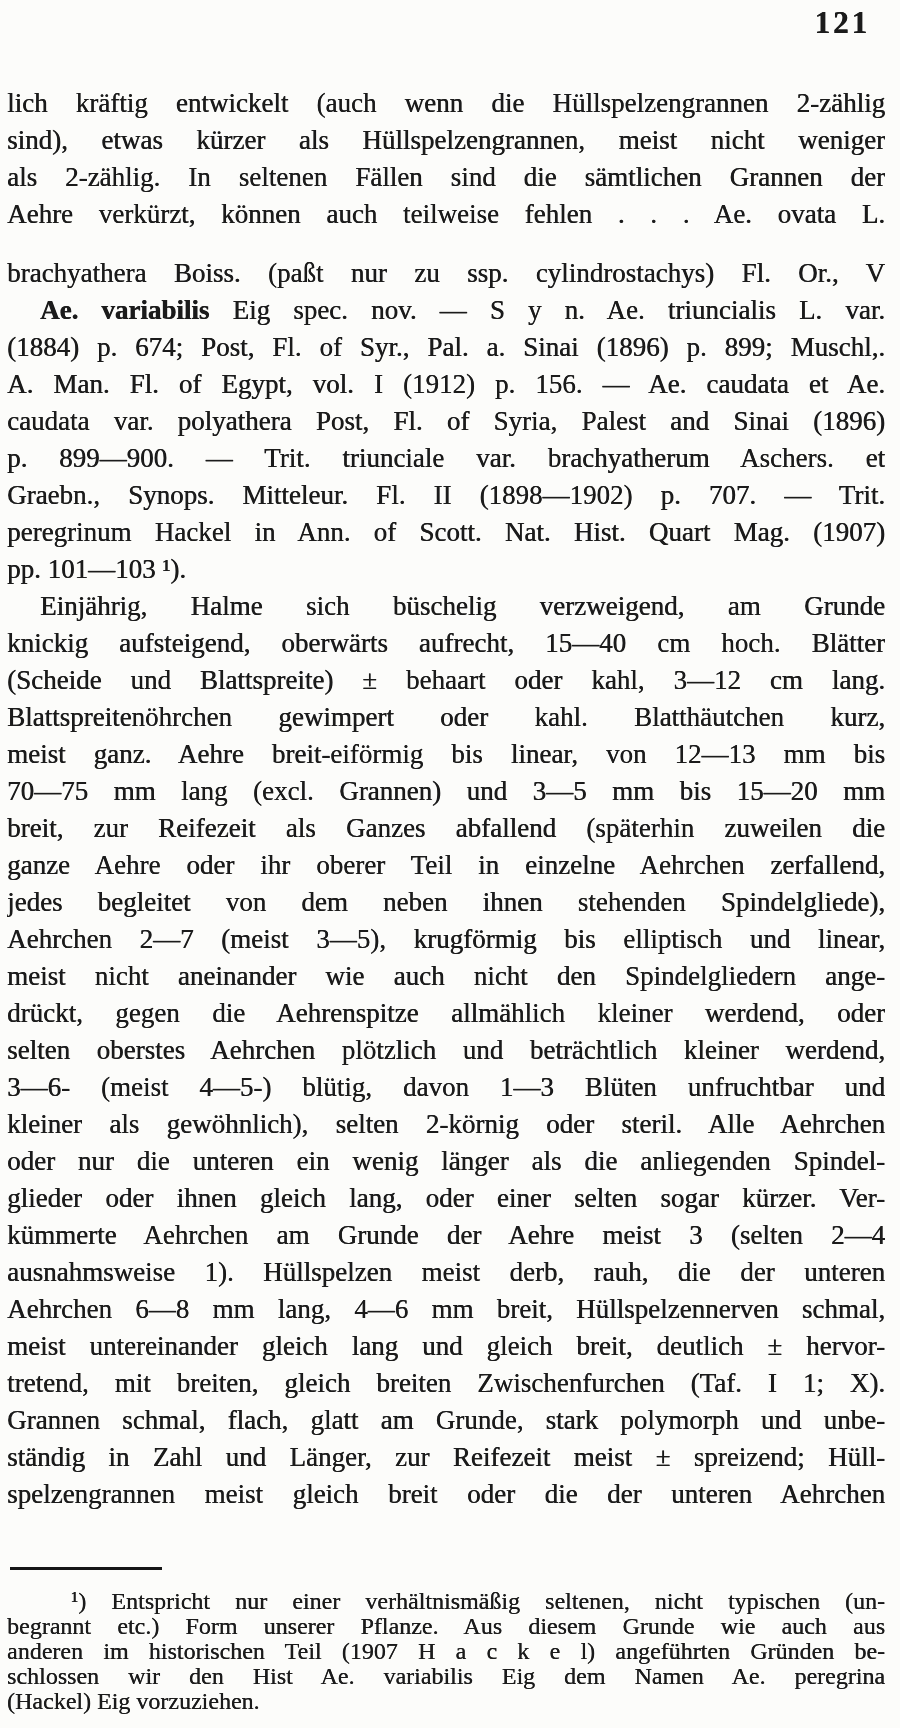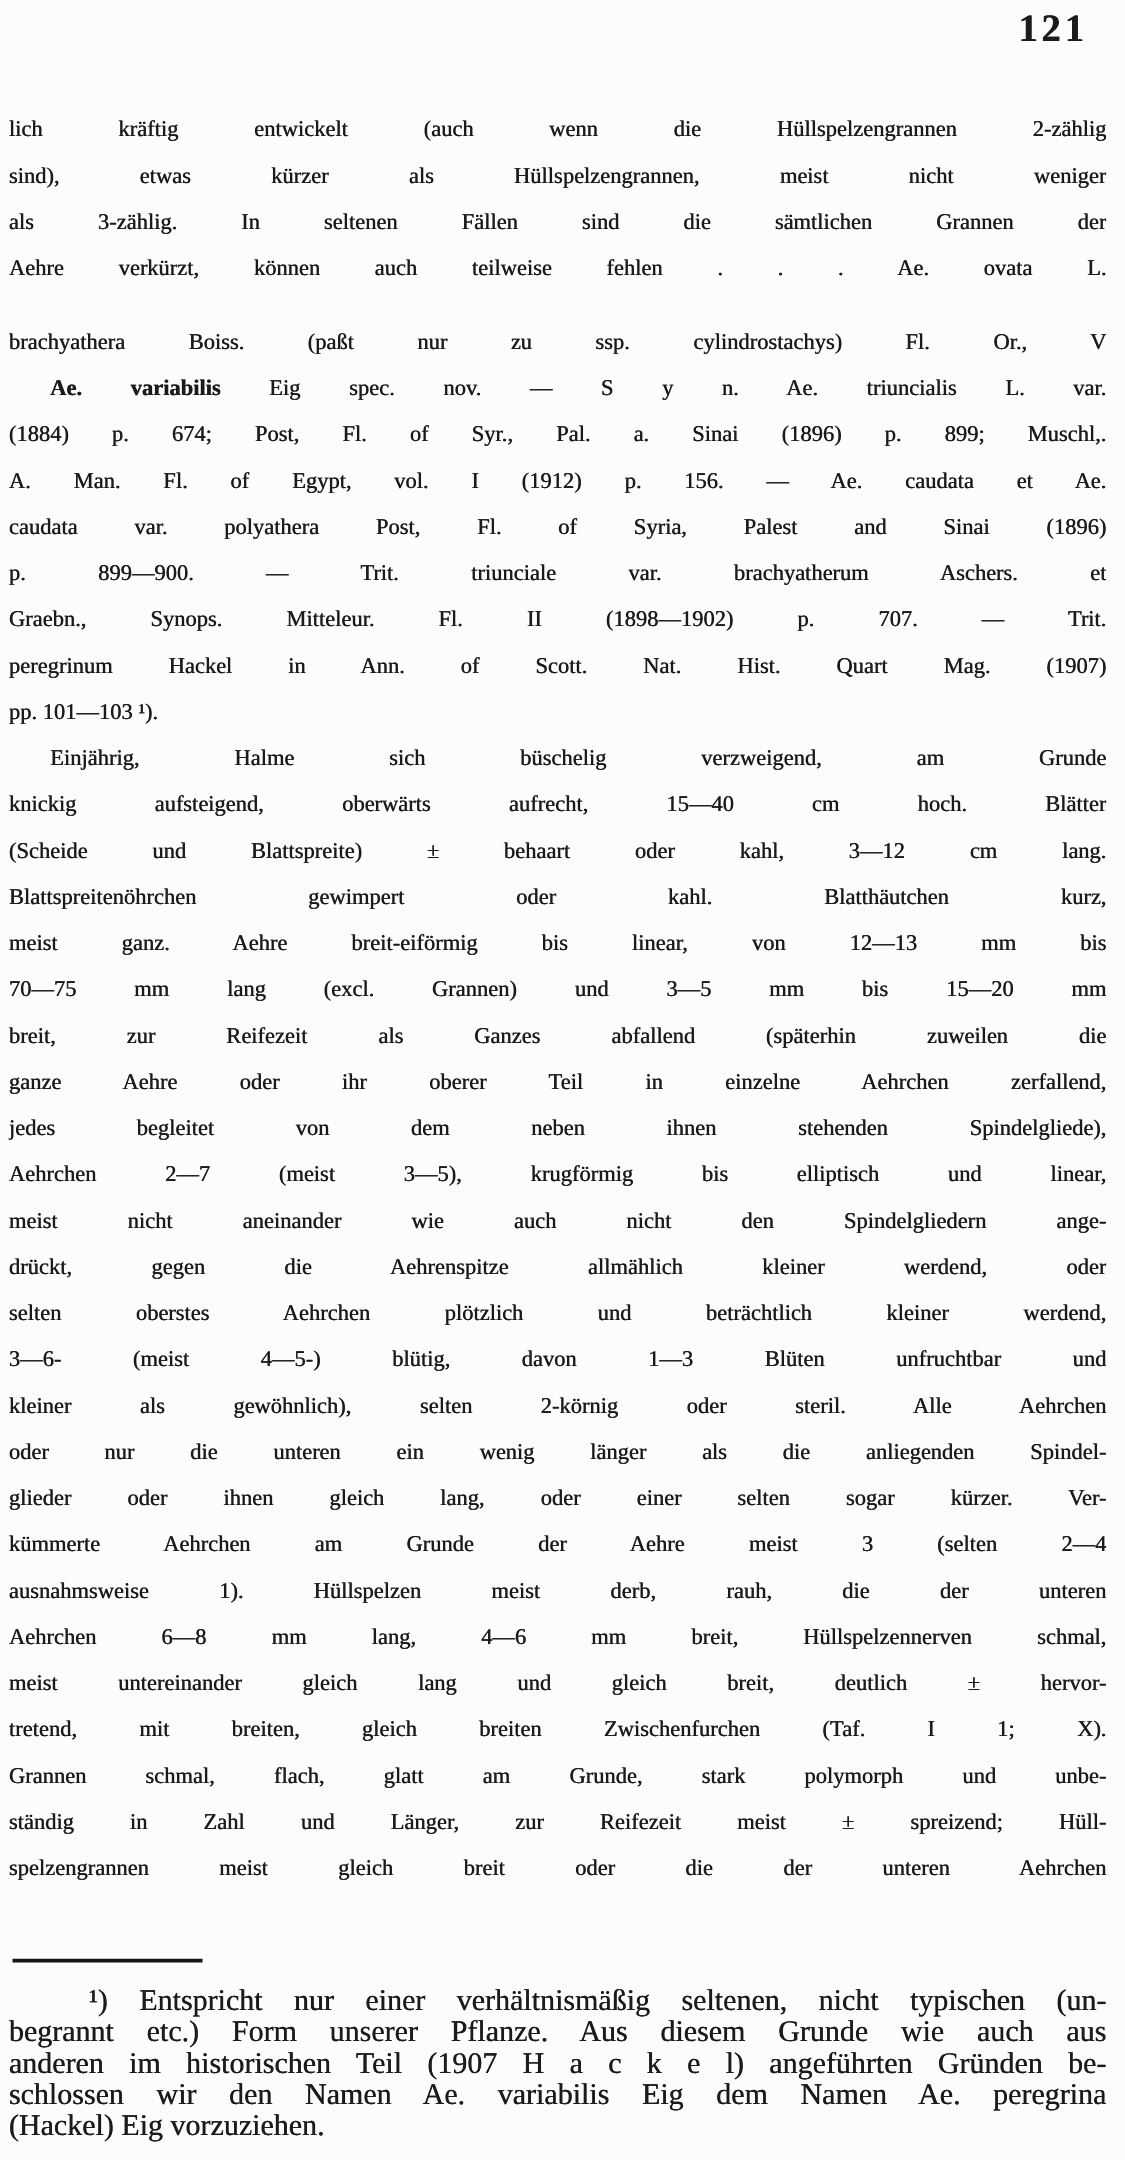--- a/index.html
+++ b/index.html
@@ -11,21 +11,21 @@
     font-family:"Liberation Serif","DejaVu Serif",serif;
     color:#1b1b1b;
   }
   .pagenum{
     position:absolute;top:5px;right:30px;
     font-size:31px;font-weight:700;letter-spacing:3px;
     text-shadow:0.4px 0 0 currentColor;
   }
   .text{
     position:absolute;left:7px;top:85px;width:878px;
-    font-size:18px;
+    font-size:27px;
     text-shadow:0.4px 0 0 currentColor;
   }
   .para{margin:0;}
   .text .para:nth-child(2){margin-top:22px;}
   .line{
     height:37px;line-height:37px;
     overflow:hidden;
     text-align:left;
   }
   .line.just{text-align:justify;text-align-last:justify;text-justify:inter-word;}
@@ -50,21 +50,21 @@
 </style>
 </head>
 <body>
 
 <div class="page">
   <div class="pagenum">121</div>
   <div class="text" id="main-text">
       <div class="para">
         <div class="line just"><span>lich kräftig entwickelt (auch wenn die Hüllspelzengrannen 2-zählig</span></div>
         <div class="line just"><span>sind), etwas kürzer als Hüllspelzengrannen, meist nicht weniger</span></div>
-        <div class="line just"><span>als 3-zählig. In seltenen Fällen sind die sämtlichen Grannen der</span></div>
+        <div class="line just"><span>als 2-zählig. In seltenen Fällen sind die sämtlichen Grannen der</span></div>
         <div class="line just"><span>Aehre verkürzt, können auch teilweise fehlen . . . </span><span class="it">Ae. ovata</span><span> L.</span></div>
       </div>
       <div class="para">
         <div class="line just"><span class="it">brachyathera</span><span> Boiss. (paßt nur zu ssp. </span><span class="it">cylindrostachys)</span><span> Fl. Or., V</span></div>
         <div class="line just ind"><span class="bd">Ae. variabilis</span><span> Eig spec. nov. — S y n. </span><span class="it">Ae. triuncialis</span><span> L. var.</span></div>
         <div class="line just"><span>(1884) p. 674; Post, Fl. of Syr., Pal. a. Sinai (1896) p. 899; Muschl,.</span></div>
         <div class="line just"><span>A. Man. Fl. of Egypt, vol. I (1912) p. 156. — </span><span class="it">Ae. caudata</span><span> et </span><span class="it">Ae.</span></div>
         <div class="line just"><span class="it">caudata</span><span> var. </span><span class="it">polyathera</span><span> Post, Fl. of Syria, Palest and Sinai (1896)</span></div>
         <div class="line just"><span>p. 899—900. — </span><span class="it">Trit. triunciale</span><span> var. </span><span class="it">brachyatherum</span><span> Aschers. et</span></div>
         <div class="line just"><span>Graebn., Synops. Mitteleur. Fl. II (1898—1902) p. 707. — </span><span class="it">Trit.</span></div>
@@ -97,16 +97,16 @@
         <div class="line just"><span>Grannen schmal, flach, glatt am Grunde, stark polymorph und unbe-</span></div>
         <div class="line just"><span>ständig in Zahl und Länger, zur Reifezeit meist ± spreizend; Hüll-</span></div>
         <div class="line just"><span>spelzengrannen meist gleich breit oder die der unteren Aehrchen</span></div>
       </div>
     </div>
   <div class="rule"></div>
   <div class="footnote" id="footnote">
       <div class="fline just ind"><span>¹) Entspricht nur einer verhältnismäßig seltenen, nicht typischen (un-</span></div>
       <div class="fline just"><span>begrannt etc.) Form unserer Pflanze. Aus diesem Grunde wie auch aus</span></div>
       <div class="fline just"><span>anderen im historischen Teil (1907 H a c k e l) angeführten Gründen be-</span></div>
-      <div class="fline just"><span>schlossen wir den Namen </span><span class="it">Ae. variabilis</span><span> Eig dem Namen </span><span class="it">Ae. peregrina</span></div>
+      <div class="fline just"><span>schlossen wir den Hist </span><span class="it">Ae. variabilis</span><span> Eig dem Namen </span><span class="it">Ae. peregrina</span></div>
       <div class="fline"><span>(Hackel) Eig vorzuziehen.</span></div>
     </div>
 </div>
 
 </body></html>

